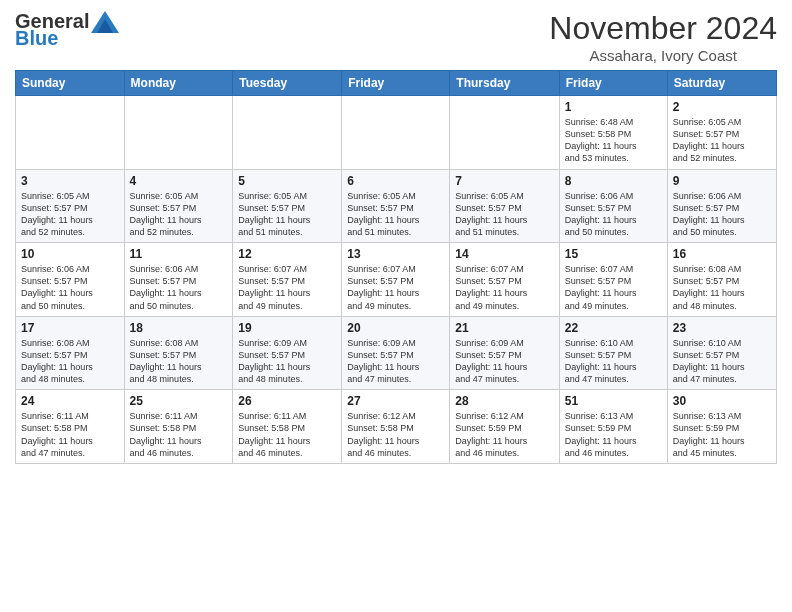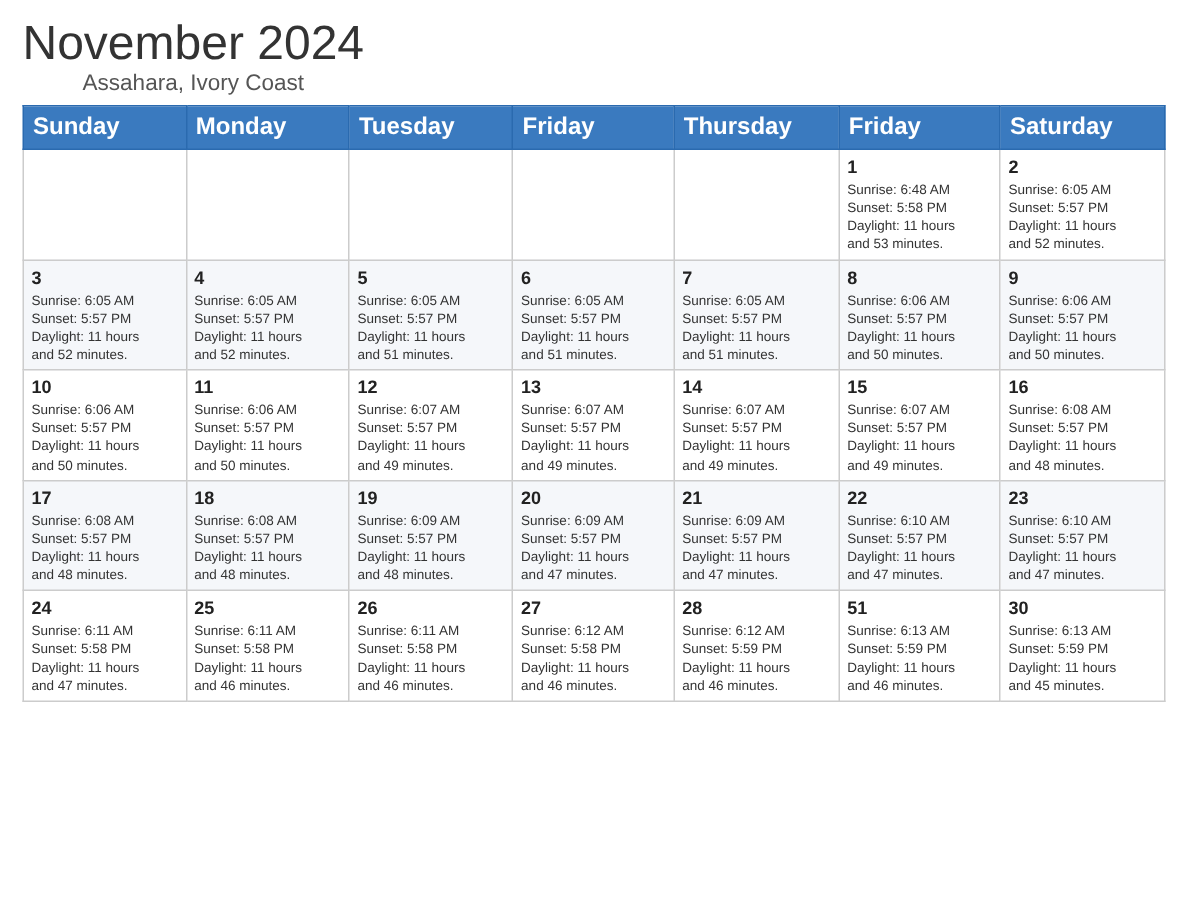--- a/index.html
+++ b/index.html
@@ -54,21 +54,21 @@
       color: #555;
     }
     .calendar-table {
       width: 100%;
       border-collapse: collapse;
       border: 1px solid #ccc;
     }
     .calendar-table th {
       background-color: #3a7abf;
       color: #fff;
-      font-size: 16px;
+      font-size: 12px;
       font-weight: bold;
       padding: 5px 6px;
       text-align: left;
       border: 1px solid #2a6aaf;
     }
     .calendar-table td {
       vertical-align: top;
       border: 1px solid #ccc;
       padding: 4px 5px;
       font-size: 9.5px;
@@ -99,20 +99,30 @@
     }
     .row-odd td {
       background: #fff;
     }
   </style>
 </head>
 <body>
 
 <div class="page">
   <div class="header">
+    <div class="logo-area">
+      <div class="logo-text">
+        <span class="general">General</span>
+        <svg class="logo-icon" viewBox="0 0 28 22" xmlns="http://www.w3.org/2000/svg">
+          <polygon points="0,22 14,0 28,22" fill="#2a7abf"></polygon>
+          <polygon points="6,22 14,8 22,22" fill="#1a5a9f"></polygon>
+        </svg>
+      </div>
+      <div style="font-size:20px;font-weight:bold;color:#2a7abf;margin-top:-6px;">Blue</div>
+    </div>
     <div class="title-area">
       <div class="month-title">November 2024</div>
       <div class="location">Assahara, Ivory Coast</div>
     </div>
   </div>
 
   <table class="calendar-table">
     <thead>
       <tr>
         <th>Sunday</th>

